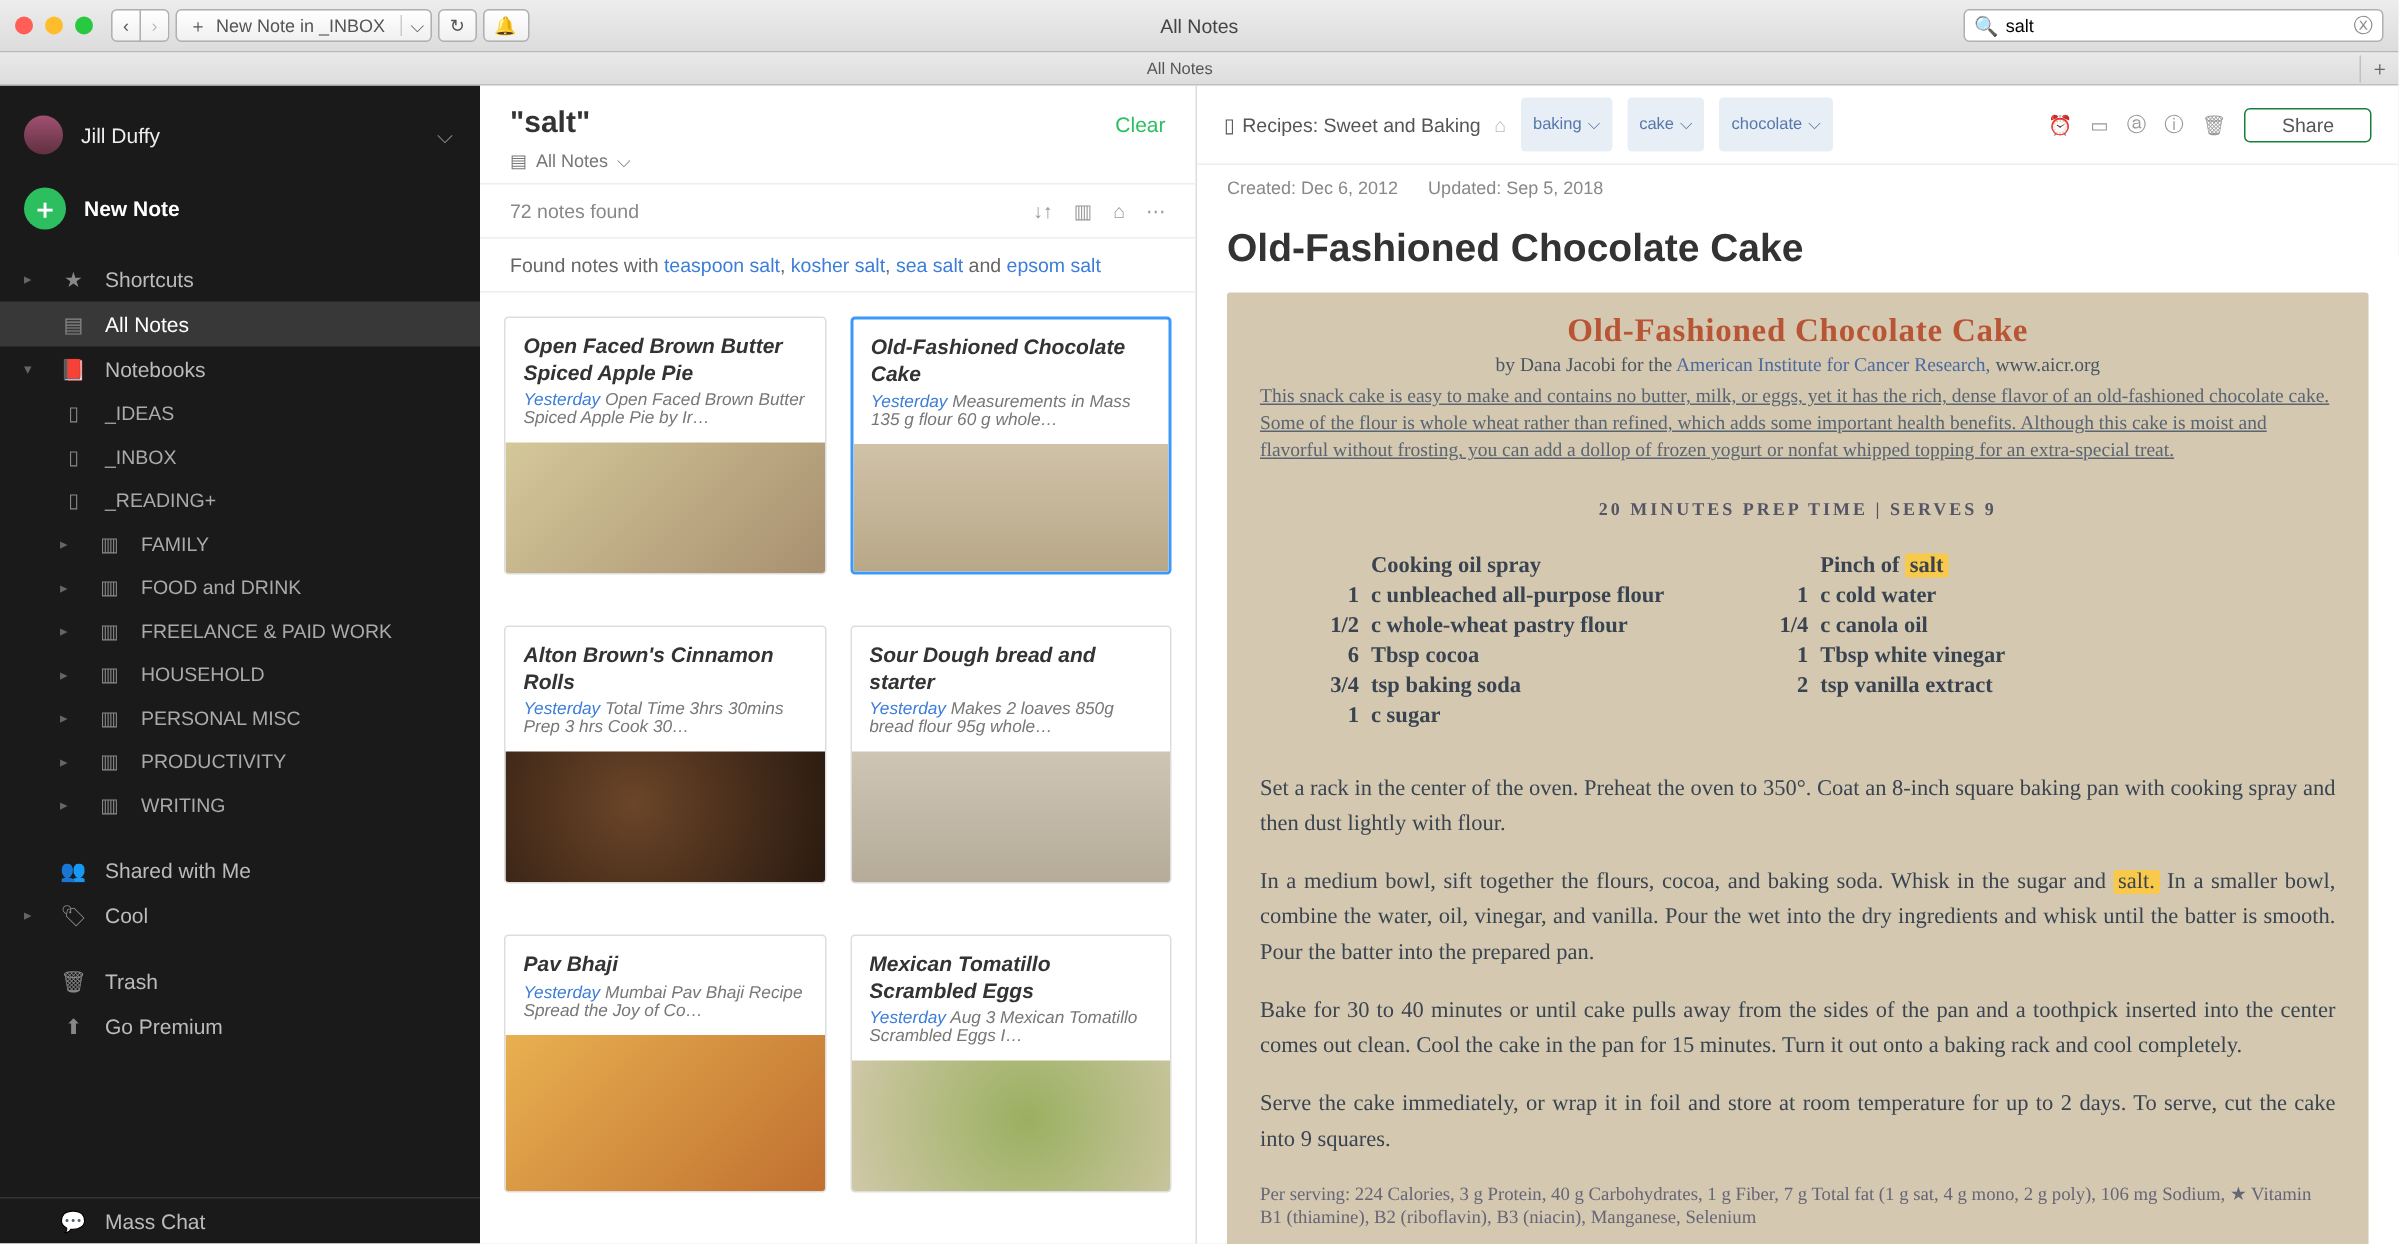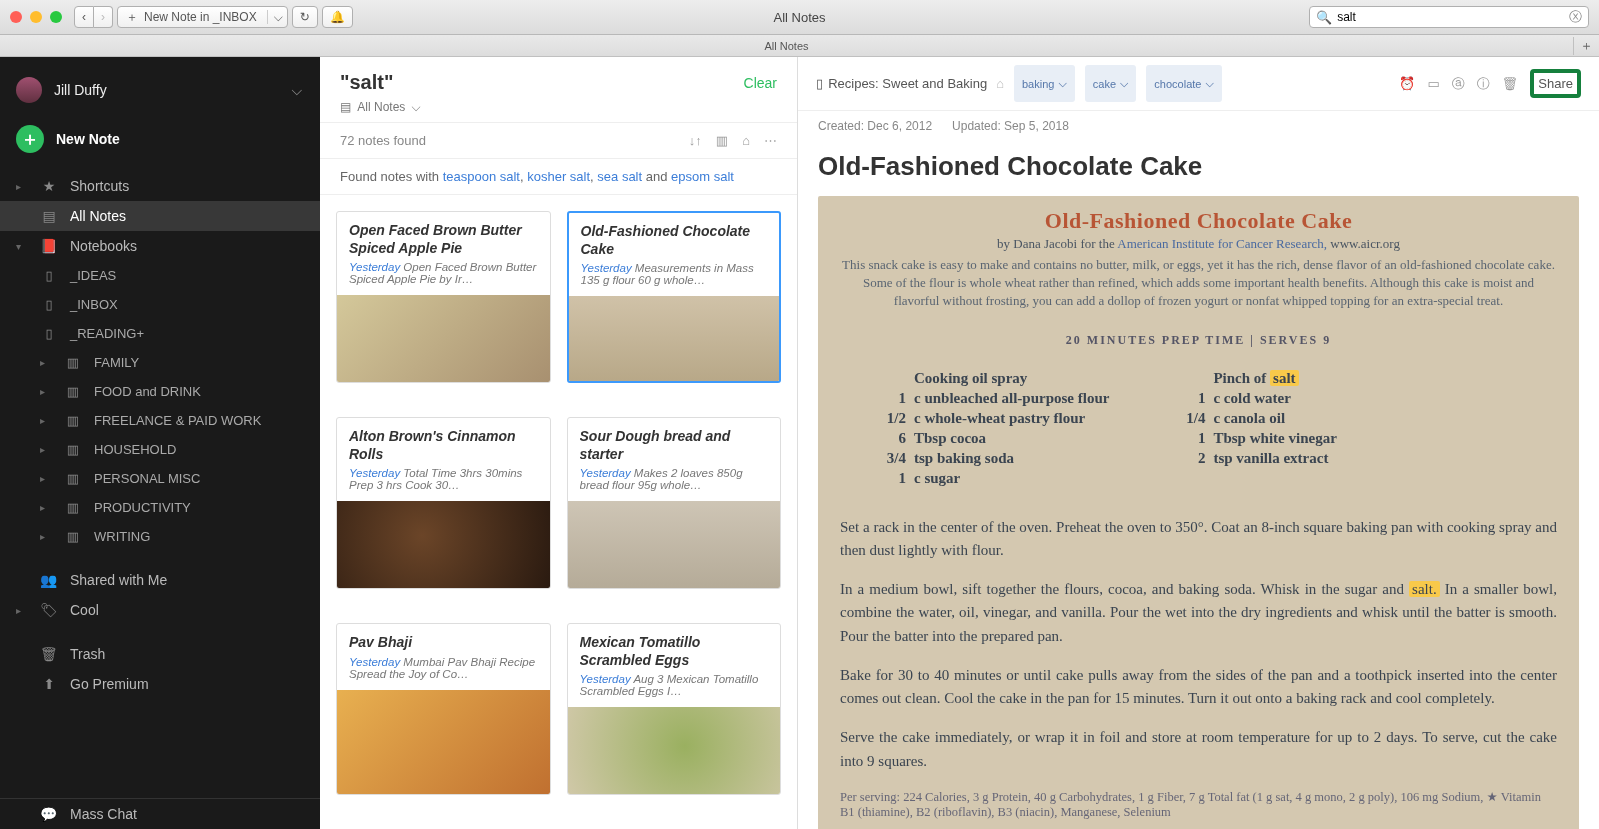--- a/index.html
+++ b/index.html
@@ -65,29 +65,29 @@
 .thumb.t4{background:linear-gradient(#cec5b5,#b5ab98);} 
 .thumb.t5{background:linear-gradient(135deg,#e8b050,#c07030);} 
 .thumb.t6{background:radial-gradient(circle at 55% 45%,#9ab060,#d0c8a8);} 
 
 
 .note { flex:1; background:#fff; display:flex; flex-direction:column; min-width:0;}
 .note-top { display:flex; align-items:center; padding:8px 18px; gap:10px; border-bottom:1px solid #eee;}
 .nb-name { color:#555; font-size:13px; display:flex; align-items:center; gap:5px;}
 .tag { background:#e8eef6; color:#5577aa; font-size:11px; padding:12px 8px; border-radius:3px; display:flex; align-items:center; gap:4px; cursor:pointer;}
 .note-tools { margin-left:auto; display:flex; gap:12px; color:#999; align-items:center;}
-.share-btn { border:4px solid #15803d; border-radius:4px; padding:3px 4px; color:#555; cursor:pointer;}
+.share-btn { border:1px solid #15803d; border-radius:4px; padding:3px 24px; color:#555; cursor:pointer;}
 .note-meta { padding:8px 20px; color:#888; font-size:12px; display:flex; gap:20px;}
 .note-body { flex:1; overflow:auto; padding:0 20px 20px;}
 .note-body h1 { font-size:26px; font-weight:700; color:#333; padding:10px 0 14px;}
 .recipe-img { background:#d4c8b0; border-radius:2px; padding:12px 22px 22px; color:#4a5562; font-family:Georgia,serif;}
 .recipe-img .rtitle { text-align:center; color:#b85535; font-size:22px; font-weight:bold; letter-spacing:0.5px;}
 .recipe-img .rby { text-align:center; font-size:13px; margin-top:2px;}
 .recipe-img .rby a { color:#4a6aa0;}
-.recipe-img .rintro { text-align:center; font-size:13px; line-height:1.4; margin-top:4px; color:#5a6572;}
+.recipe-img .rintro { text-align:left; font-size:13px; line-height:1.4; margin-top:4px; color:#5a6572;text-decoration:underline;}
 .recipe-img .rprep { text-align:center; font-size:12px; letter-spacing:2px; color:#556; margin:22px 0; font-weight:600;}
 .ingredients { display:flex; gap:60px; padding:0 30px; font-size:15px;}
 .ingredients ul { list-style:none;}
 .ingredients li { display:flex; gap:8px; margin-bottom:3px; font-weight:600; color:#3a4450;}
 .ingredients .amt { width:36px; text-align:right;}
 .hl { background:#f8c94a; padding:0 3px; border-radius:2px;}
 .directions { margin-top:26px; font-size:15px; line-height:1.55; color:#3a4450; font-weight:500;}
 .directions p { margin-bottom:16px; text-align:justify;}
 .perserv { font-size:12.5px; color:#667; margin-top:10px;}
 </style>

